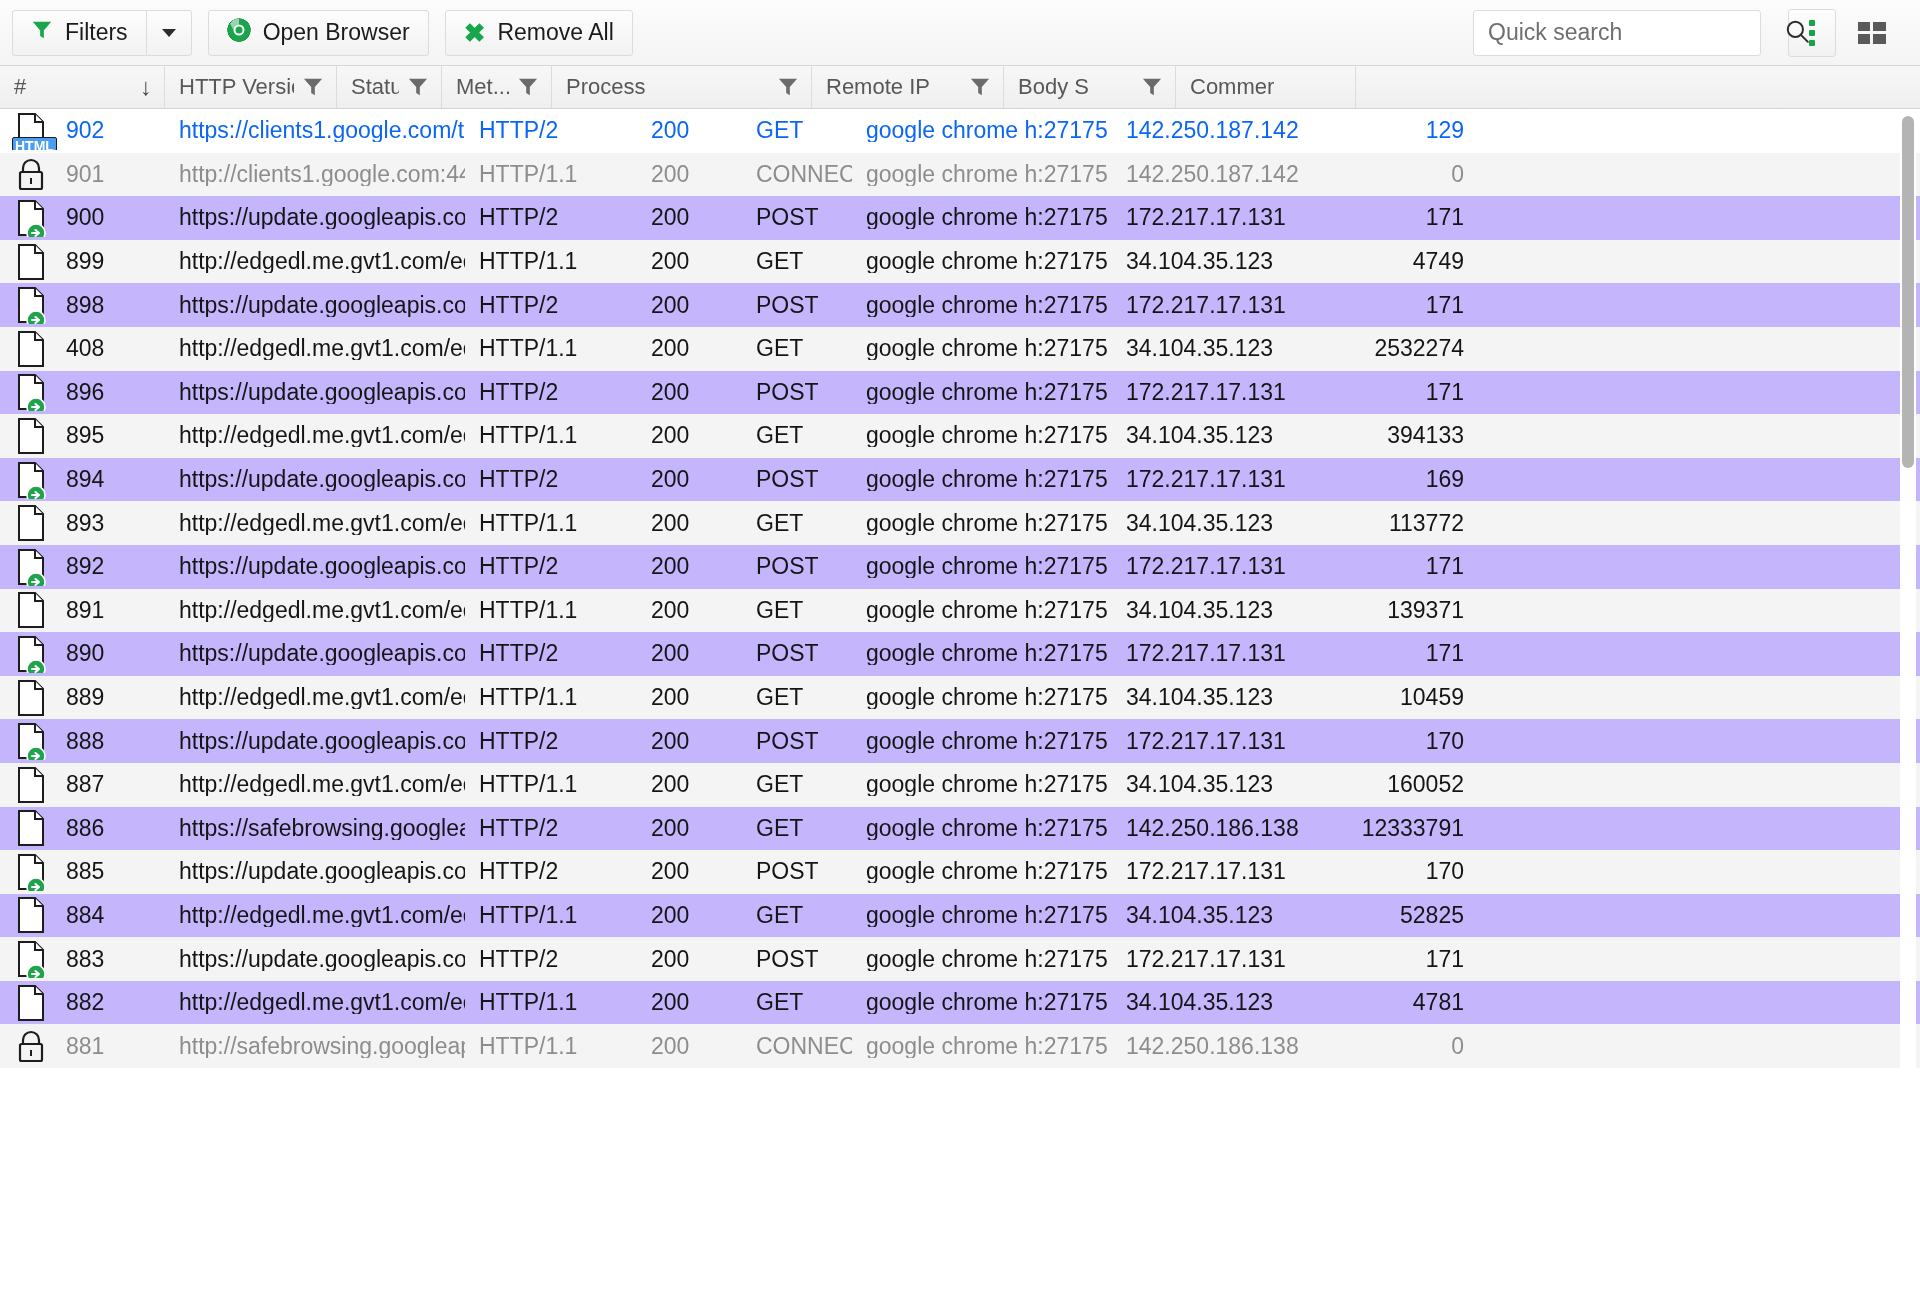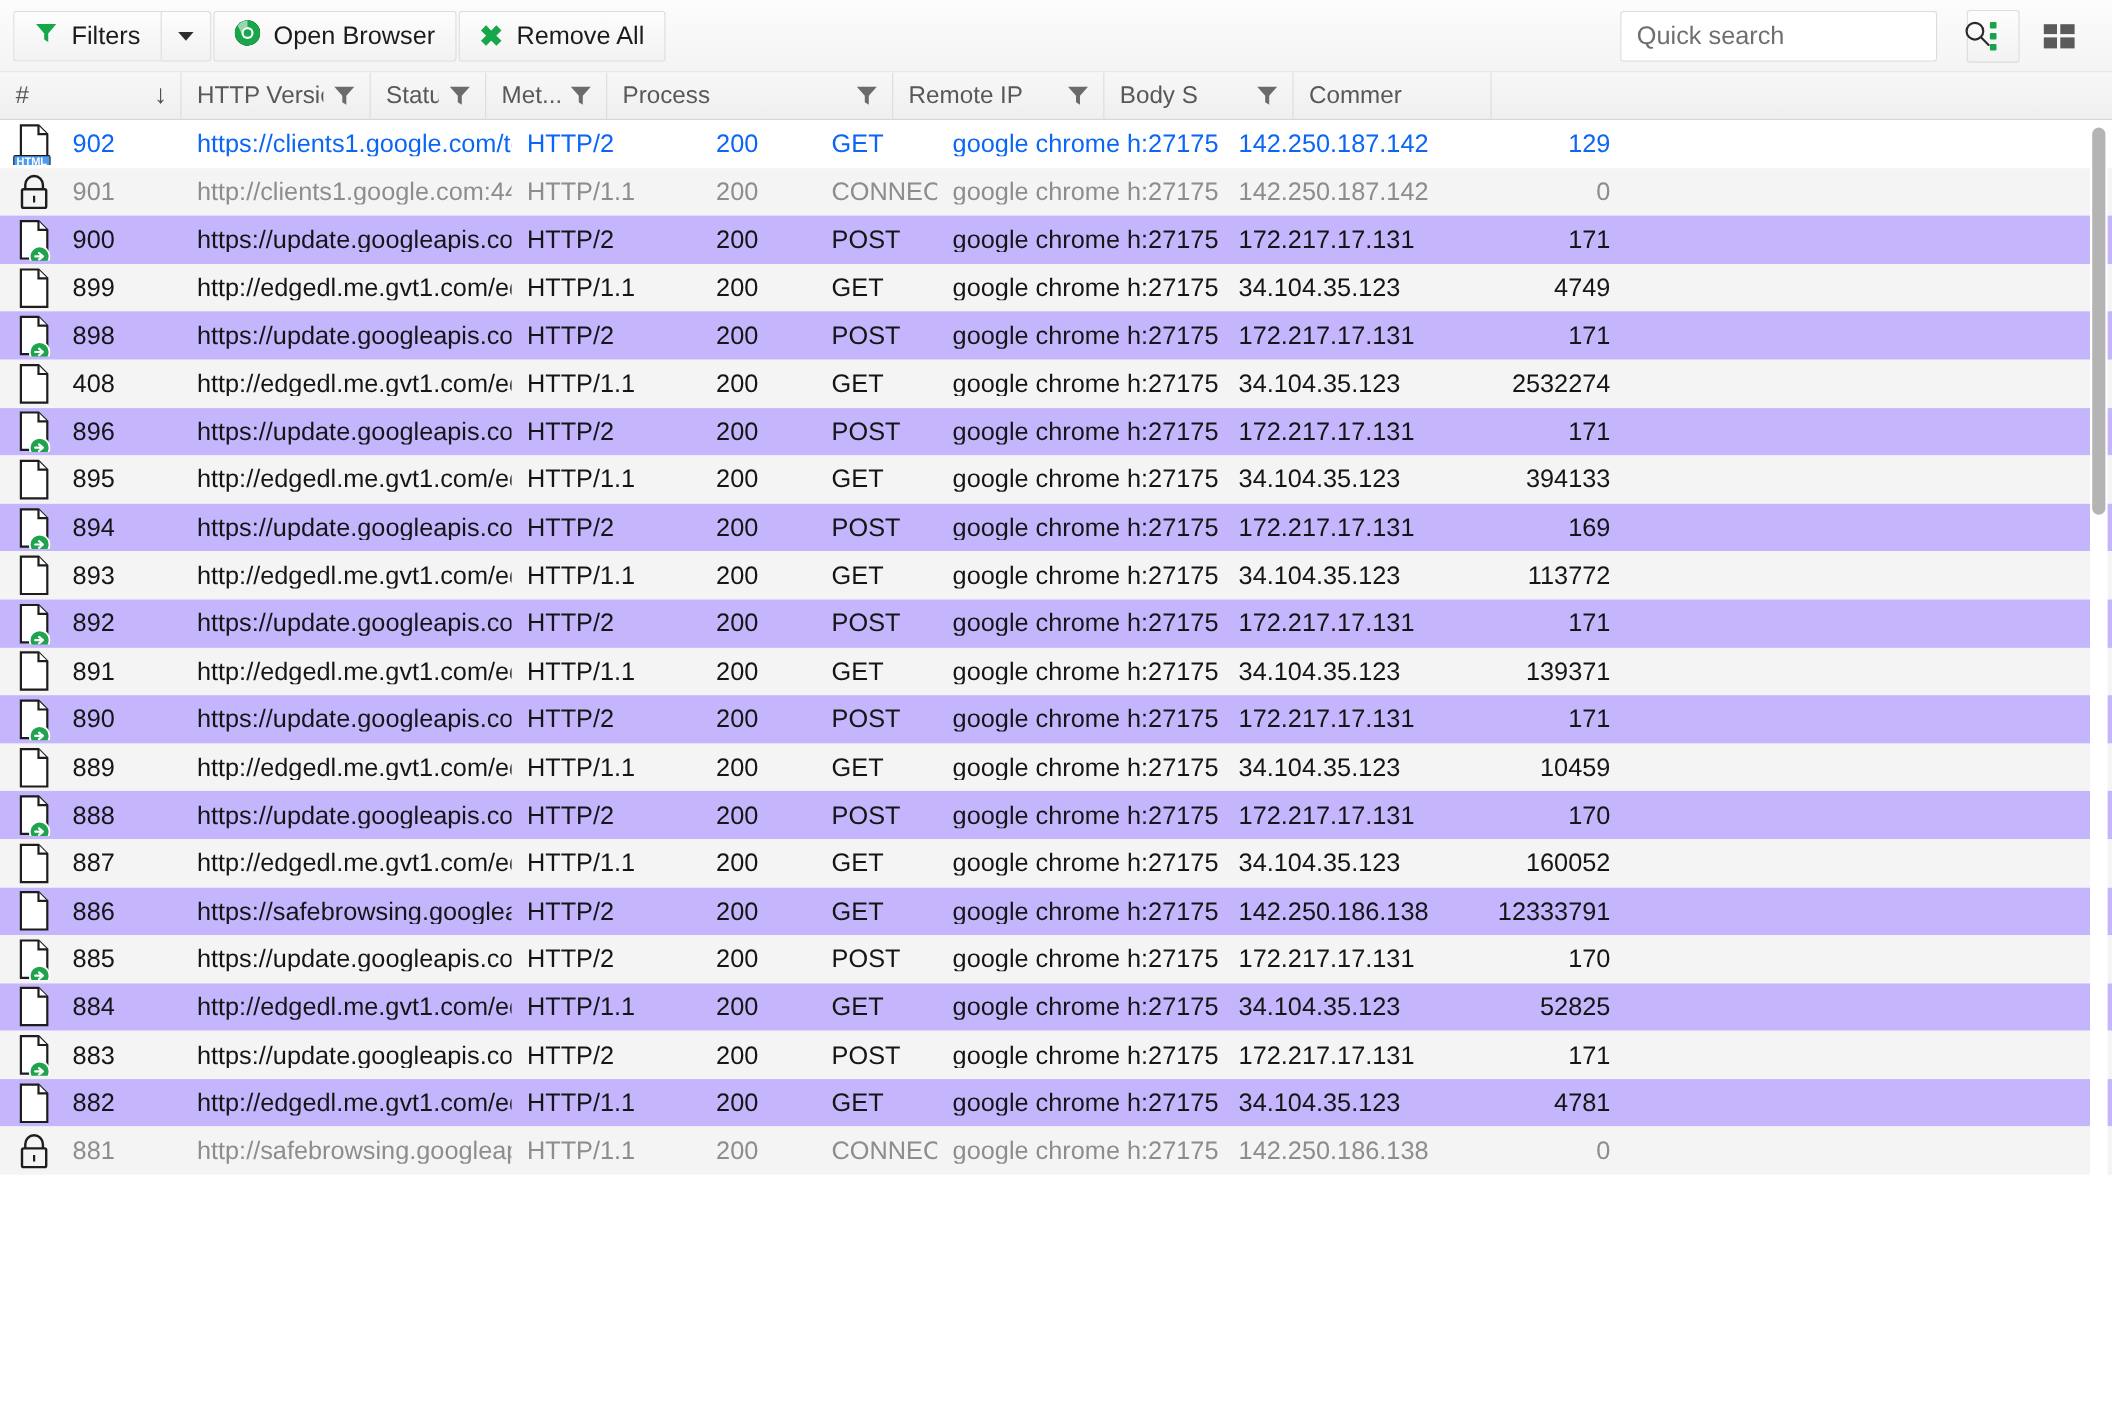--- a/index.html
+++ b/index.html
@@ -13,21 +13,21 @@
   
   #toolbar {
     position: relative;
     height: 66px;
     background: linear-gradient(to bottom, #fcfcfc 0%, #f4f4f4 100%);
     border-bottom: 1px solid #d6d6d6;
     display: flex;
     align-items: center;
     padding: 0 12px;
   }
-  .tb-group { display: flex; align-items: center; margin-right: 2px; }
+  .tb-group { display: flex; align-items: center; margin-right: 16px; }
   .tb-btn {
     display: flex; align-items: center; gap: 12px;
     height: 46px; padding: 0 18px;
     background: linear-gradient(to bottom, #fdfdfd 0%, #f2f2f2 100%);
     border: 1px solid #dcdcdc;
     border-radius: 3px;
     font-size: 23px; color: #1b1b1b;
     cursor: pointer;
     white-space: nowrap;
   }
@@ -312,21 +312,21 @@
       <span class="hlabel">Commer</span>
     </div>
   </div>
 
   <div id="body-scroll">
       <div class="row odd selected">
         <div class="cell c-idx">
           <span class="idx-icon"><span style="position:relative;display:inline-block;"><svg viewBox="0 0 34 38" width="34" height="38">
                 <path d="M5 2 h16 l8 8 v26 h-24 z" fill="#ffffff" stroke="#1d1d1d" stroke-width="2"></path>
                 <path d="M21 2 v8 h8" fill="#ffffff" stroke="#1d1d1d" stroke-width="2"></path>
-              </svg><span style="position:absolute;left:-2px;bottom:-1px;background:#4a9df0;border:1.5px solid #1d1d1d;border-radius:2px;color:#fff;font-size:10px;font-weight:bold;padding:1px 2px;line-height:1;font-family:'Liberation Sans',sans-serif;">HTML</span></span></span>
+              </svg><span style="position:absolute;left:-2px;bottom:-1px;background:#4a9df0;border:1.5px solid #1d1d1d;border-radius:2px;color:#fff;font-size:14px;font-weight:bold;padding:1px 2px;line-height:1;font-family:'Liberation Sans',sans-serif;">HTML</span></span></span>
           <span class="idx-num">902</span>
         </div>
         <div class="cell c-url">https://clients1.google.com/tools/p</div>
         <div class="cell c-ver">HTTP/2</div>
         <div class="cell c-stat">200</div>
         <div class="cell c-met">GET</div>
         <div class="cell c-proc">google chrome h:27175</div>
         <div class="cell c-ip">142.250.187.142</div>
         <div class="cell c-body">129</div>
         <div class="cell c-com"></div>

